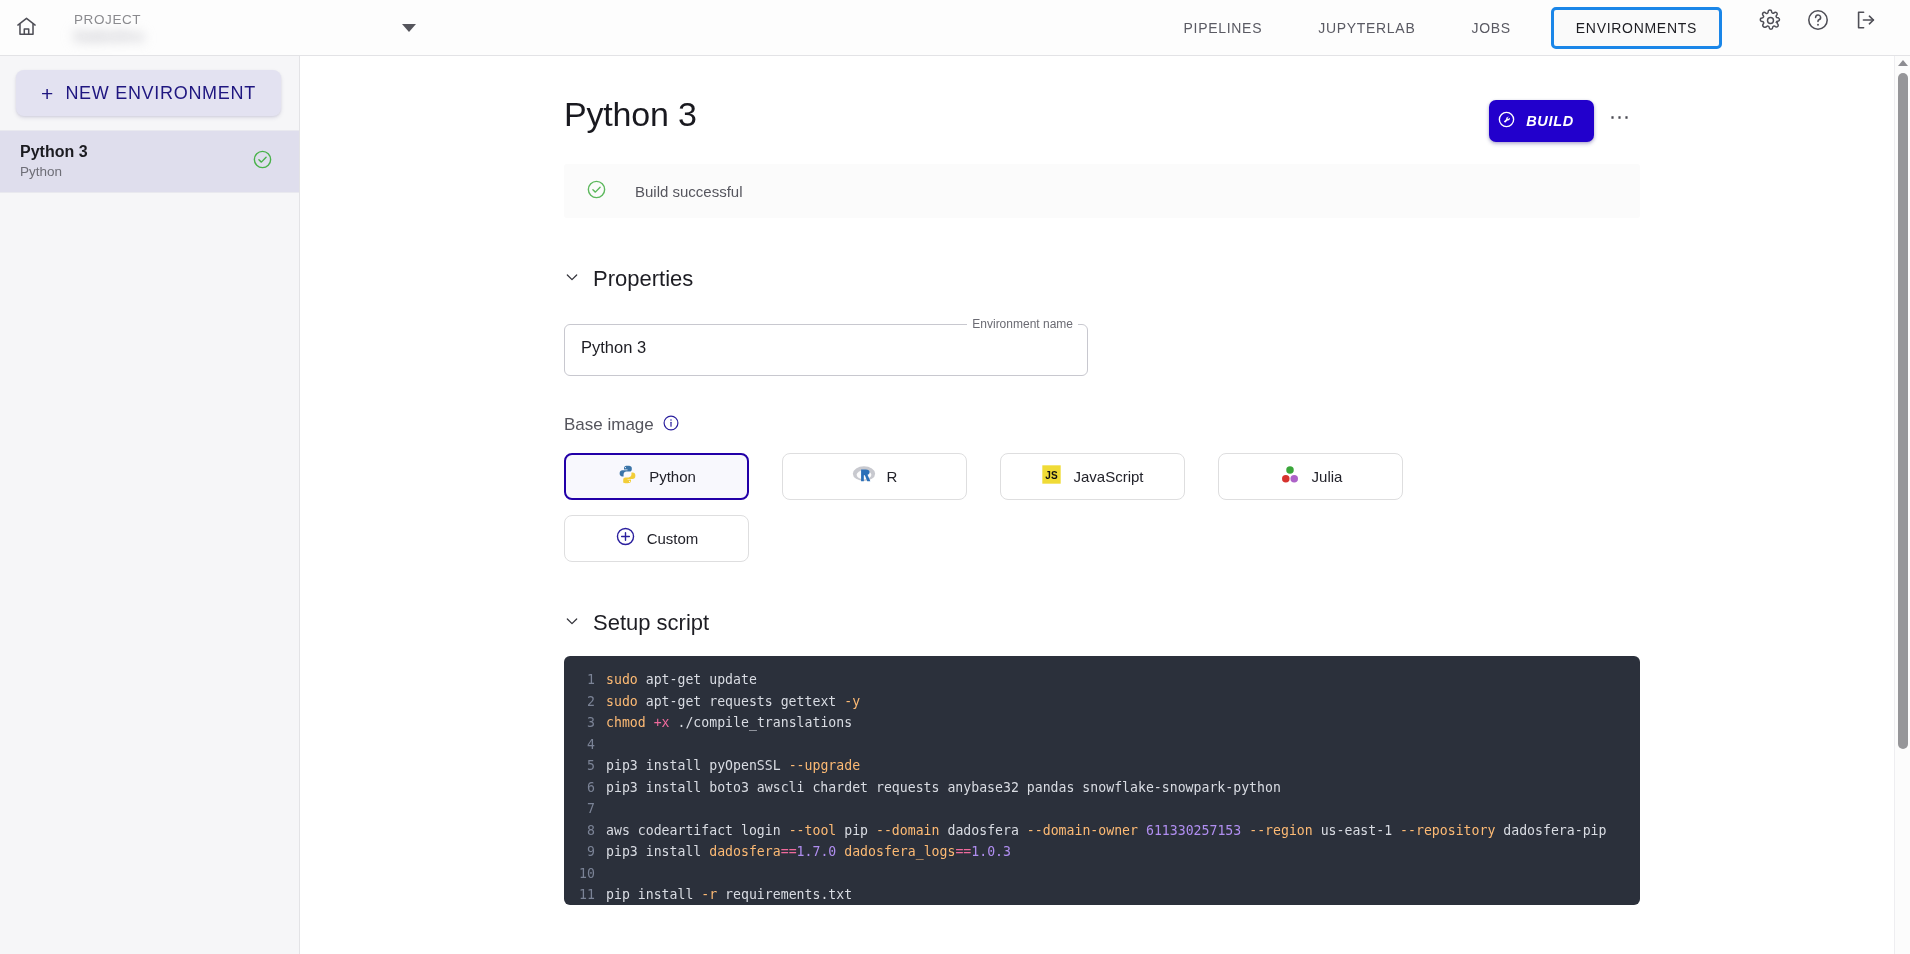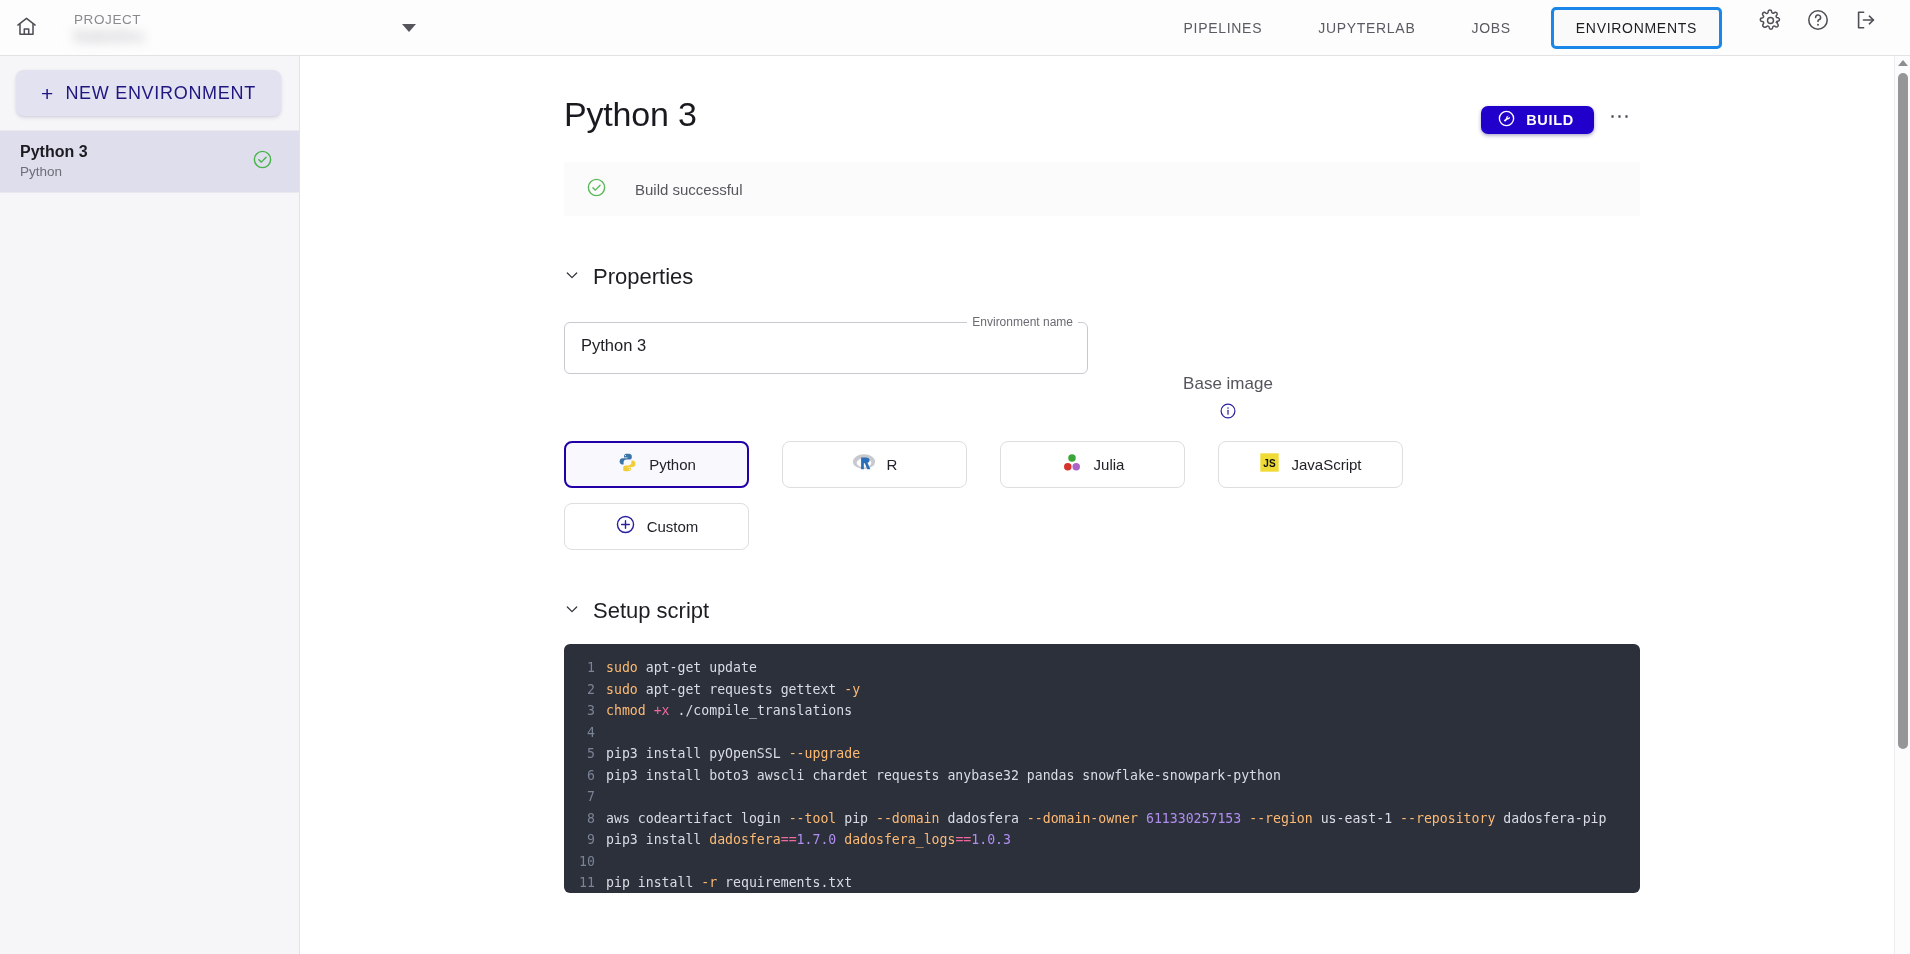--- a/index.html
+++ b/index.html
@@ -117,24 +117,25 @@
     display: flex; align-items: flex-start;
     width: 1076px;
   }
   .page-title {
     font-size: 34px; font-weight: 400; color: #19191f;
     letter-spacing: -.2px; line-height: 1.1; flex: 1 1 auto;
   }
   .head-actions { display: flex; align-items: center; gap: 6px; padding-top: 4px; }
   .build-btn {
     background: #2200cc; border-radius: 7px;
-    height: 28px; padding: 0 20px 0 16px;
+    height: 42px; padding: 0 20px 0 8px;
     display: flex; align-items: center; gap: 10px;
     cursor: pointer; border: none;
     box-shadow: 0 2px 4px rgba(20,0,110,.22), 0 1px 3px rgba(20,0,110,.18);
+    font-style: italic;
   }
   .build-btn .lbl {
     color: #fff; font-size: 14.5px; font-weight: 600; letter-spacing: .7px;
   }
   .more-btn {
     width: 40px; height: 40px; border-radius: 50%;
     display: flex; align-items: center; justify-content: center;
     cursor: pointer; color: #4a4a52; font-size: 21px; letter-spacing: 1px;
     line-height: 0; padding-bottom: 8px;
   }
@@ -172,21 +173,21 @@
     font-size: 12px; color: #6b6b73; padding: 0 5px;
     line-height: 1; width: auto;
   }
   .tf .val {
     position: absolute; left: 17px; top: 50%; transform: translateY(-45%);
     font-size: 16.5px; color: #1c1c22;
   }
 
   .subhead {
     display: flex; align-items: center; gap: 8px;
-    flex-direction: column;
+    margin-top: 38px;
   }
   .subhead .t { font-size: 17px; color: #55555d; }
 
   .card-row { display: flex; gap: 33px; margin-top: 17px; }
   .imgcard {
     width: 185px; height: 47px;
     border: 1px solid #dededf; border-radius: 8px;
     background: #fff;
     display: flex; align-items: center; justify-content: center;
     gap: 11px; cursor: pointer;
@@ -393,37 +394,37 @@
             <ellipse cx="14" cy="11" rx="13" ry="8.6" fill="#c8c9cf"></ellipse>
             <ellipse cx="14" cy="12.4" rx="8.6" ry="5.3" fill="#fbfbfc"></ellipse>
             <path d="M10.6 6.2h5.6c2.8 0 4.3 1.2 4.3 3.1 0 1.5-.9 2.5-2.4 2.9l3.3 7.6h-3.6l-2.8-6.8h-1.2v6.8h-3.2z" fill="#2a6fb8"></path>
           </svg>
         </span>
         <span class="nm">R</span>
       </div>
 
       <div class="imgcard">
         <span>
+          <svg width="21" height="21" viewBox="0 0 24 24">
+            <rect x="1.5" y="1.5" width="21" height="21" fill="#f0db36"></rect>
+            <text x="12" y="17.6" font-family="'Liberation Sans',sans-serif" font-size="11.5" font-weight="bold" fill="#0f0f10" text-anchor="middle">JS</text>
+          </svg>
+        </span>
+        <span class="nm">JavaScript</span>
+      </div>
+
+      <div class="imgcard">
+        <span>
           <svg width="22" height="22" viewBox="0 0 24 24">
             <circle cx="12" cy="6.6" r="4.1" fill="#3aa63a"></circle>
             <circle cx="7.4" cy="16" r="4.1" fill="#d6332e"></circle>
             <circle cx="16.6" cy="16" r="4.1" fill="#ad62c8"></circle>
           </svg>
         </span>
         <span class="nm">Julia</span>
-      </div>
-
-      <div class="imgcard">
-        <span>
-          <svg width="21" height="21" viewBox="0 0 24 24">
-            <rect x="1.5" y="1.5" width="21" height="21" fill="#f0db36"></rect>
-            <text x="12" y="17.6" font-family="'Liberation Sans',sans-serif" font-size="11.5" font-weight="bold" fill="#0f0f10" text-anchor="middle">JS</text>
-          </svg>
-        </span>
-        <span class="nm">JavaScript</span>
       </div>
     </div>
 
     <div class="card-row second">
       <div class="imgcard">
         <span>
           <svg width="21" height="21" viewBox="0 0 24 24" fill="none" stroke="#2a1f9e" stroke-width="1.6">
             <circle cx="12" cy="12" r="9.2"></circle>
             <path d="M12 7.6v8.8M7.6 12h8.8" stroke-linecap="round"></path>
           </svg>

